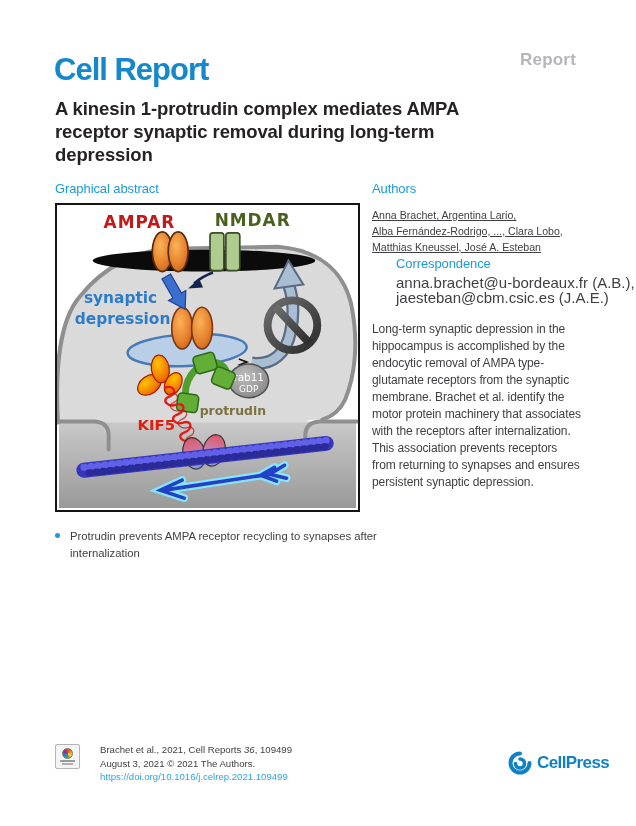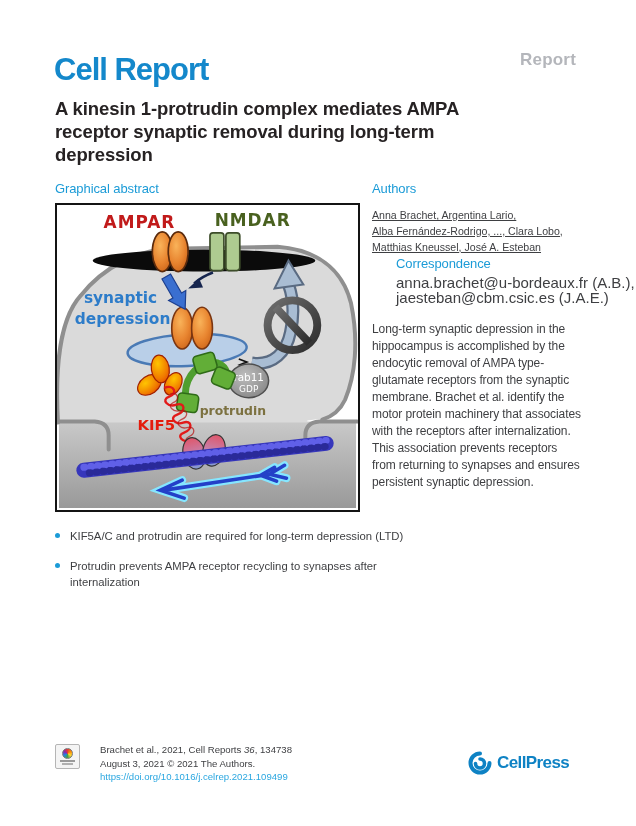--- a/index.html
+++ b/index.html
@@ -34,21 +34,21 @@
            display:flex; flex-direction:column; align-items:center; justify-content:center; gap:1px; }
   .badge-circle { width:11px; height:11px; border-radius:50%;
            background:conic-gradient(#e53935,#fb8c00,#fdd835,#43a047,#1e88e5,#8e24aa,#e53935); border:1px solid #777; }
   .badge-bar1 { width:15px; height:2px; background:#9a9a9a; }
   .badge-bar2 { width:11px; height:2px; background:#b0b0b0; }
 
   .footer-text { left:100px; top:743px; font-size:9.6px; line-height:13.5px; color:#3e3f42; }
   .doi-link { color:#2ba7e0; text-decoration:none; cursor:pointer; }
   .vol-italic { font-style:italic; }
 
-  .cellpress { left:468px; top:751px; display:flex; align-items:center; gap:5px; }
+  .cellpress { left:508px; top:751px; display:flex; align-items:center; gap:5px; }
   .cellpress-text { font-size:17px; font-weight:bold; color:#0e82c4; letter-spacing:-0.6px; }
 
   .fig-label { font-family:"DejaVu Sans", sans-serif; }
 </style>
 </head>
 <body>
 
 <div class="page">
 
   <div class="abs journal-logo">Cell Report</div>
@@ -210,37 +210,33 @@
   </div>
 
   <div class="abs right-col" style="top:316px;">
     <div class="brief-text" style="margin-top:5px;">Long-term synaptic depression in the hippocampus is accomplished by the endocytic removal of AMPA type-glutamate receptors from the synaptic membrane. Brachet et al. identify the motor protein machinery that associates with the receptors after internalization. This association prevents receptors from returning to synapses and ensures persistent synaptic depression.</div>
   </div>
 
   <div class="abs highlights-wrap">
     <div class="hl-items">
       <div class="hl-item">
         <span class="hl-bullet"></span>
-        <span class="hl-text">KIF5A/C and protrudin are required for long-term depression (LTD)</span>
-      </div>
-      <div class="hl-item">
-        <span class="hl-bullet"></span>
         <span class="hl-text">Protrudin prevents AMPA receptor recycling to synapses after internalization</span>
       </div>
     </div>
   </div>
 
   <div class="abs badge">
     <span class="badge-circle"></span>
     <span class="badge-bar1"></span>
     <span class="badge-bar2"></span>
   </div>
 
   <div class="abs footer-text">
-    <div><span>Brachet et al., 2021, Cell Reports </span><span class="vol-italic">36</span><span>, 134738</span></div>
+    <div><span>Brachet et al., 2021, Cell Reports </span><span class="vol-italic">36</span><span>, 109499</span></div>
     <div>August 3, 2021 © 2021 The Authors.</div>
     <div><span class="doi-link">https://doi.org/10.1016/j.celrep.2021.109499</span></div>
   </div>
 
   <div class="abs cellpress">
     <svg width="24" height="24" viewBox="0 0 24 24">
       <path d="M 12 2.5 a 9.5 9.5 0 1 0 9.5 9.5" fill="none" stroke="#0e82c4" stroke-width="4" stroke-linecap="round"></path>
       <path d="M 12 8 a 4.5 4.5 0 1 1 -4.5 4.5" fill="none" stroke="#0e82c4" stroke-width="3.6" stroke-linecap="round"></path>
     </svg>
     <span class="cellpress-text">CellPress</span>

